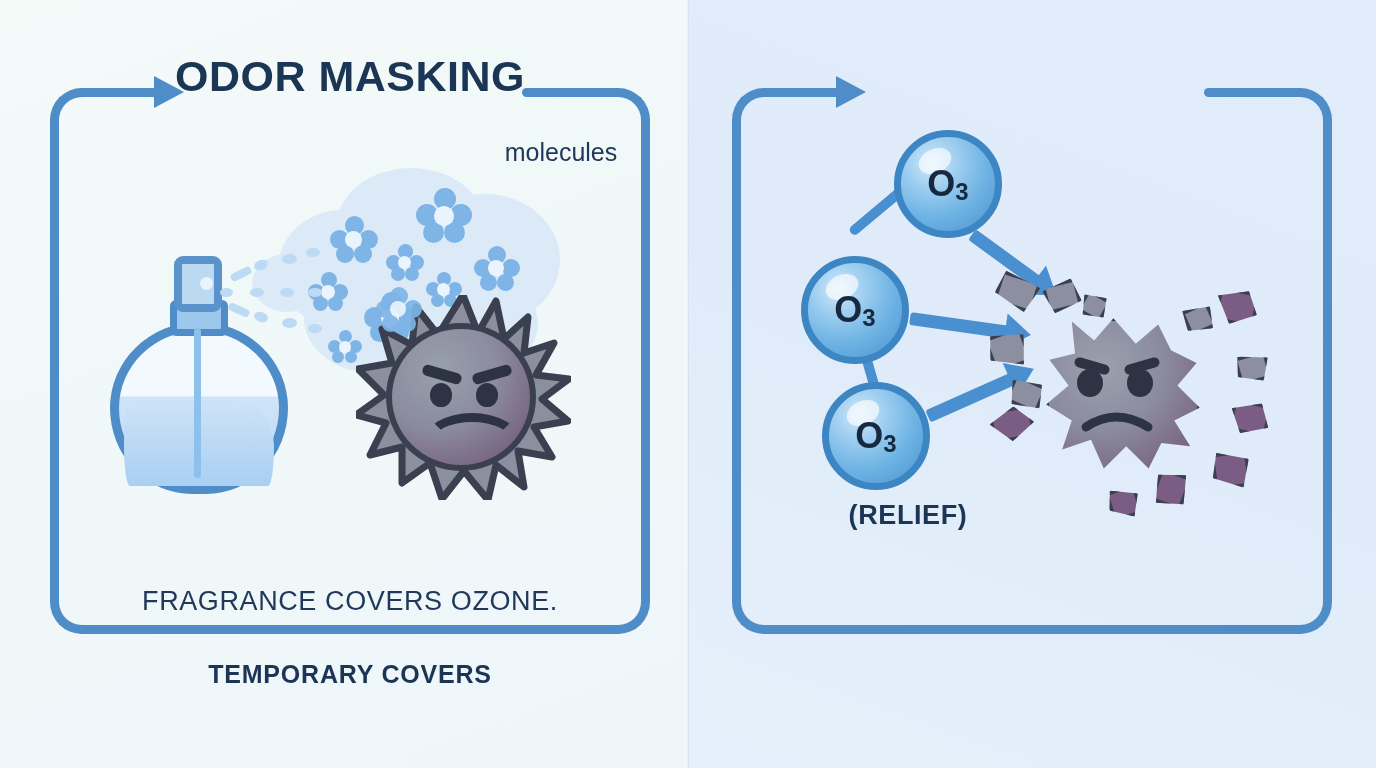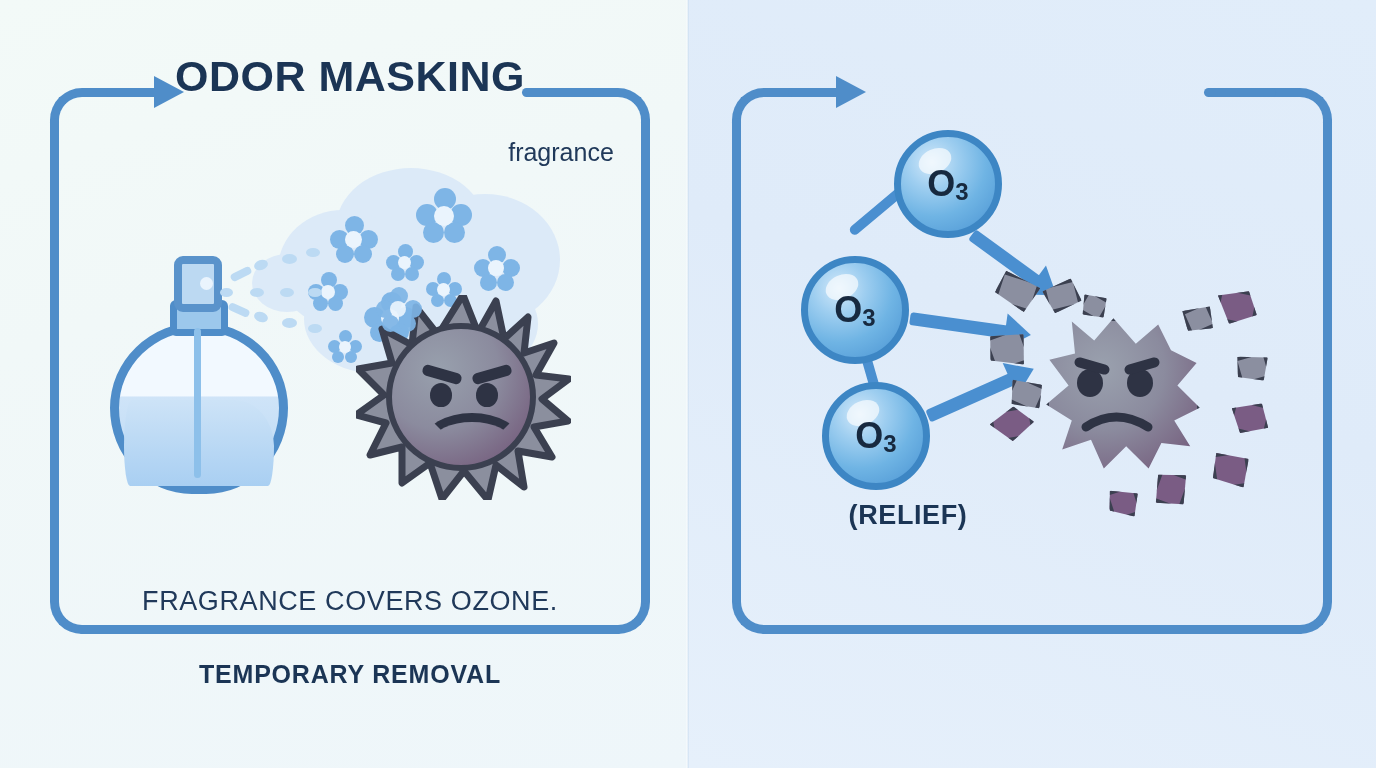--- a/index.html
+++ b/index.html
@@ -239,21 +239,21 @@
           <span style="left:13px;top:0;width:16px;height:16px;"></span>
           <span style="left:0;top:12px;width:16px;height:16px;"></span>
           <span style="left:24px;top:12px;width:16px;height:16px;"></span>
           <span style="left:5px;top:24px;width:15px;height:15px;"></span>
           <span style="left:20px;top:24px;width:15px;height:15px;"></span>
           <span class="ctr" style="left:13px;top:13px;width:14px;height:14px;"></span>
         </div>
       </div>
 
       <div class="frag-label">
-        <div>fragrance</div>
+        <div>molecules</div>
       </div>
 
       <div class="bottle">
         <div class="body"></div>
         <div class="liquid"></div>
         <div class="neck"></div>
         <div class="cap"></div>
         <div class="cap-dot"></div>
         <div class="tube"></div>
 
@@ -292,21 +292,21 @@
           <span style="left:28px;top:13px;width:18px;height:18px;"></span>
           <span style="left:6px;top:28px;width:17px;height:17px;"></span>
           <span style="left:23px;top:28px;width:17px;height:17px;"></span>
           <span class="ctr" style="left:14px;top:14px;width:16px;height:16px;"></span>
         </div>
       </div>
 
     </div>
 
     <div class="card-caption">FRAGRANCE COVERS OZONE.</div>
-    <div class="outside-caption">TEMPORARY REMOVAL</div>
+    <div class="outside-caption">TEMPORARY COVERS</div>
   </div>
 
   <div class="panel right">
 
 
     <div class="card-frame">
       <div class="corner c-tl"></div>
       <div class="corner c-tr"></div>
       <div class="corner c-bl"></div>
       <div class="corner c-br"></div>

